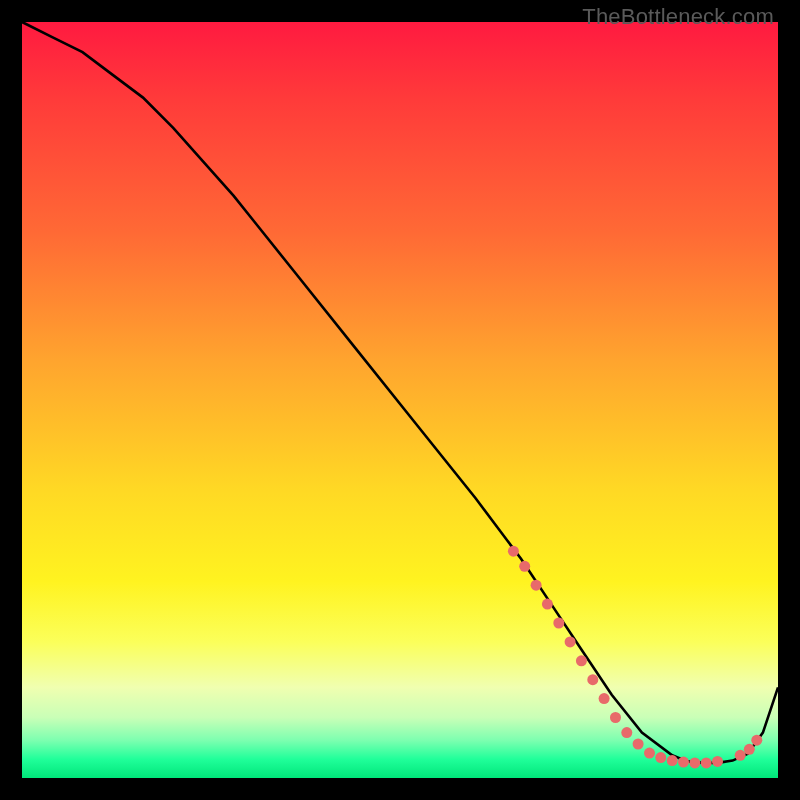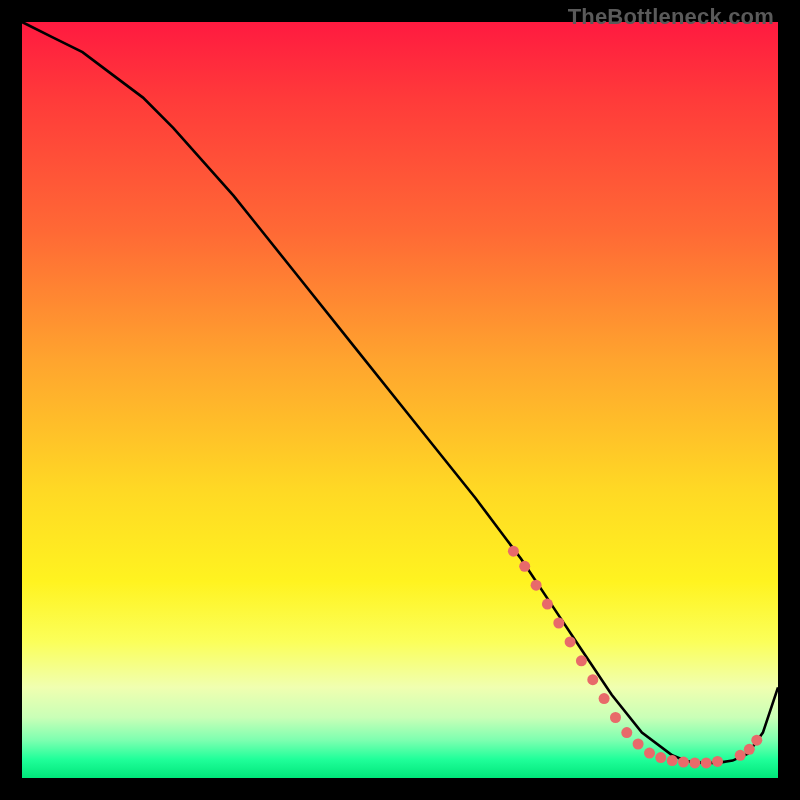--- a/index.html
+++ b/index.html
@@ -41,21 +41,21 @@
       #20ff9a 97.5%,
       #00e67a 100%
     );
   }
   .watermark {
     position: absolute;
     top: 4px;
     right: 26px;
     color: #5a5a5a;
     font-size: 22px;
-    font-weight: 700;
+    font-weight: 400;
     letter-spacing: 0.2px;
     user-select: none;
   }
   svg.curve {
     position: absolute;
     left: 0;
     top: 0;
     width: 756px;
     height: 756px;
     overflow: visible;

